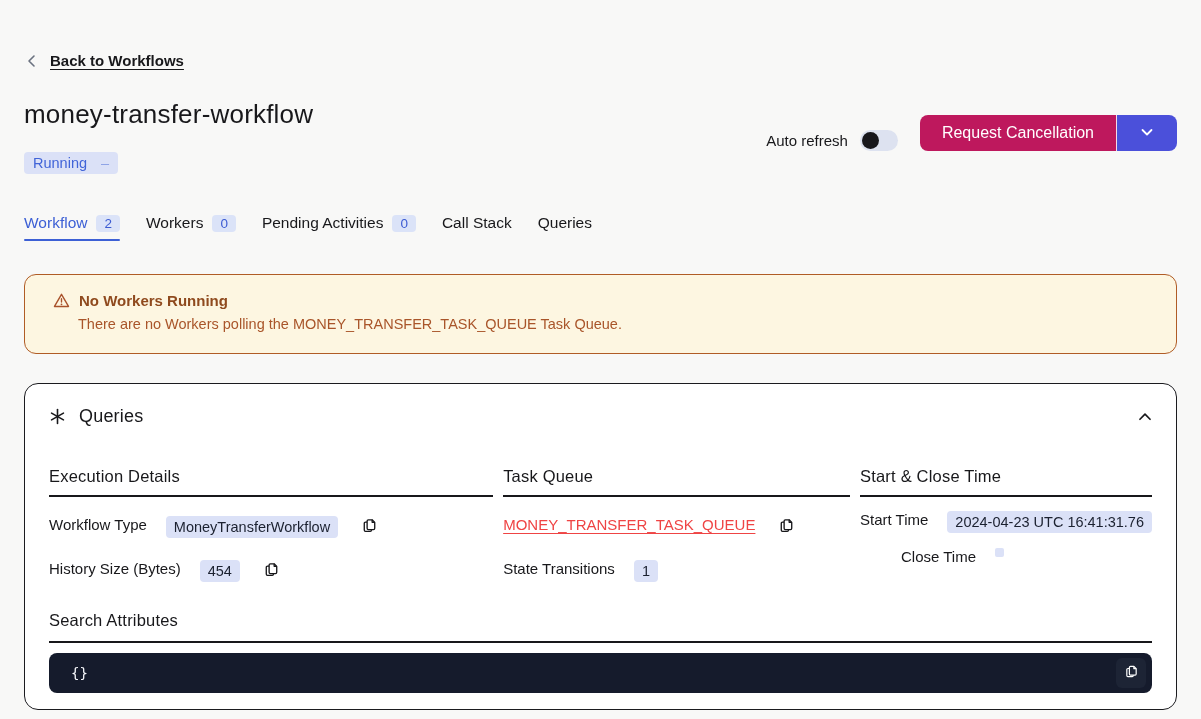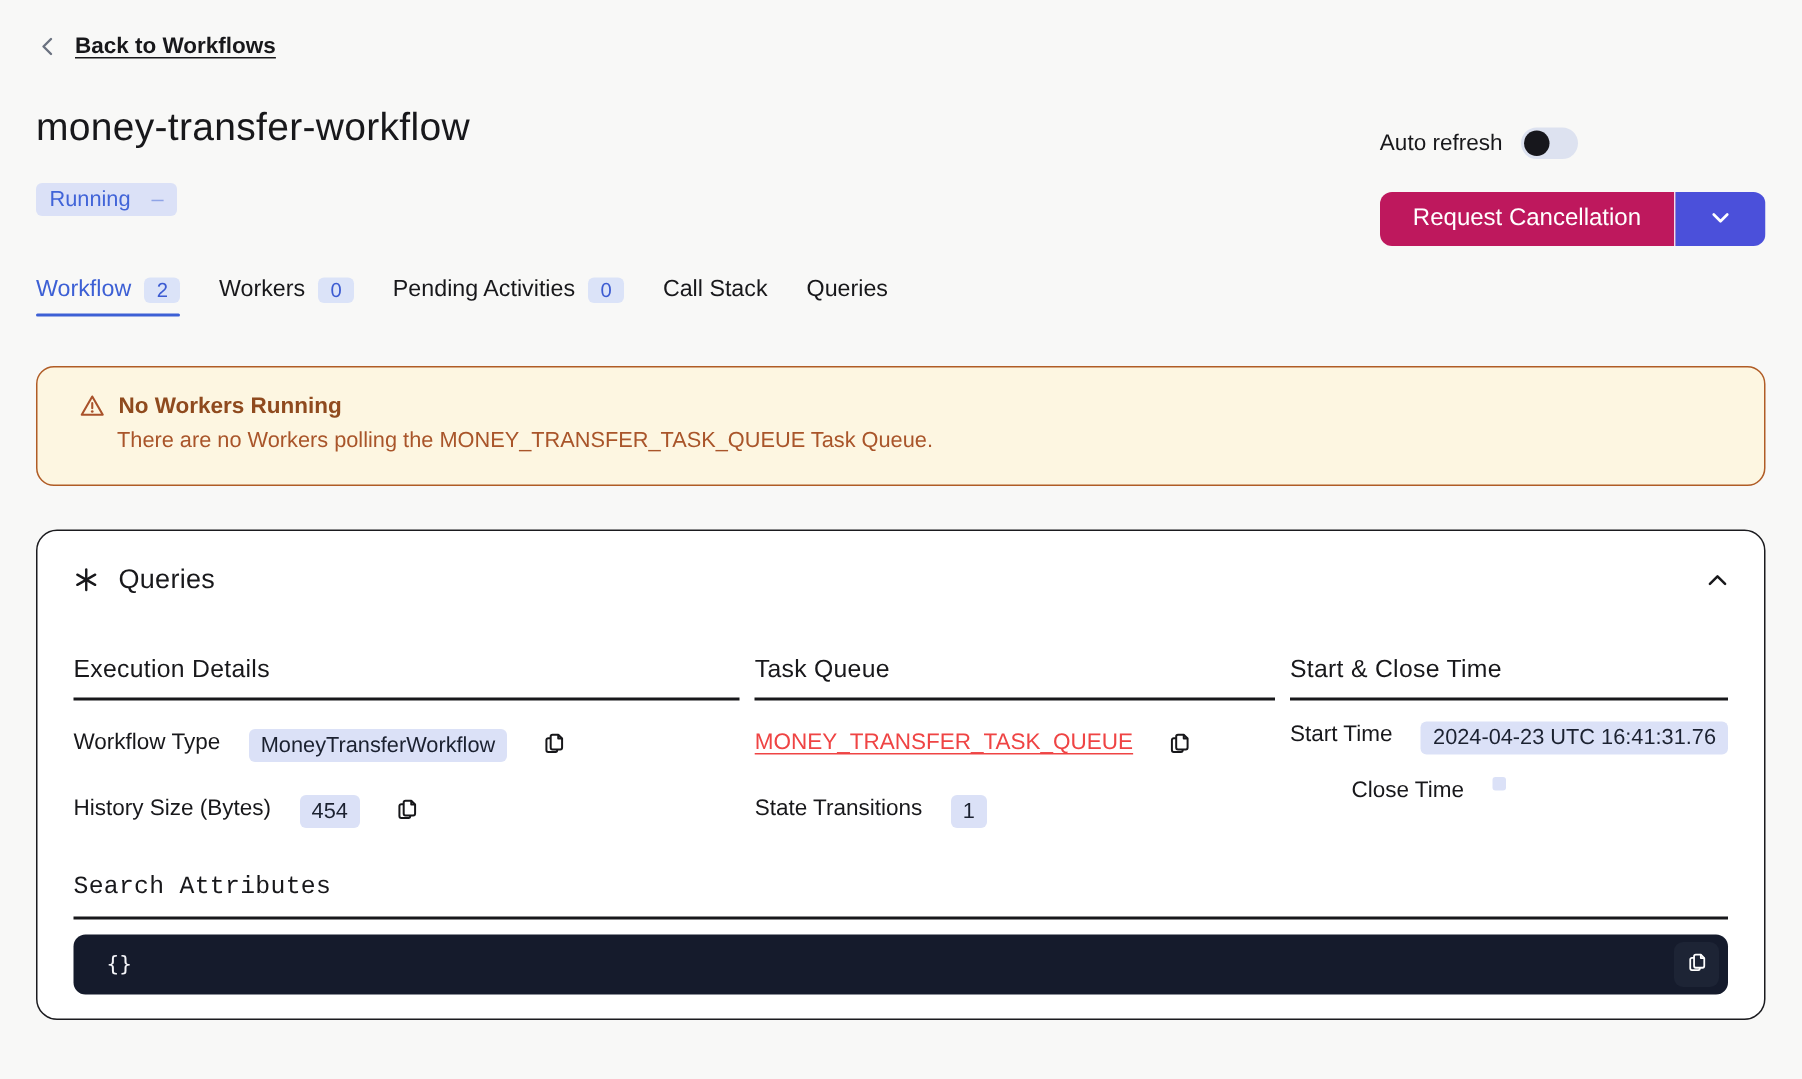--- a/index.html
+++ b/index.html
@@ -7,38 +7,38 @@
   body {
     font-family: "Liberation Sans", sans-serif;
     background: #f8f8f7;
     color: #18181b;
     overflow: hidden;
     position: relative;
   }
   .page { padding: 0 24px; position: relative; }
 
   
-  .back-row { display: flex; align-items: center; gap: 10px; padding-top: 22px; }
+  .back-row { display: flex; align-items: center; gap: 10px; padding-top: 22px; margin-top: 30px; }
   .back-chevron { display: flex; color: #6b7280; }
   .back-link {
     font-size: 15px; font-weight: 600; color: #18181b;
     text-decoration: underline; text-underline-offset: 3px; cursor: pointer;
   }
   .title { margin-top: 30px; font-size: 26px; font-weight: 500; letter-spacing: .2px; }
   .status-row { margin-top: 22px; }
   .status-badge {
     display: inline-flex; align-items: center; gap: 14px;
     background: #dbe1f7; border-radius: 4px; padding: 3px 9px;
     font-size: 14.5px; color: #4164d8; font-weight: 500;
   }
   .status-dash { color: #8fa4e6; font-weight: 400; }
 
   .header-controls {
     position: absolute; top: 85px; right: 24px;
-    display: flex; align-items: flex-start; gap: 22px; flex-direction: column;
+    display: flex; align-items: flex-end; gap: 22px;
   }
   .auto-refresh { display: flex; align-items: center; gap: 12px; }
   .auto-refresh-label { font-size: 15px; color: #18181b; }
   .toggle {
     width: 38px; height: 21px; border-radius: 11px; background: #dde2f0;
     position: relative; cursor: pointer;
   }
   .toggle-knob {
     position: absolute; left: 2px; top: 2px; width: 17px; height: 17px;
     border-radius: 50%; background: #17171c;
@@ -107,21 +107,21 @@
   }
   .copy-btn { background: none; border: none; cursor: pointer; display: flex; color: #17171a; padding: 0; margin-left: 3px; }
   .tq-link {
     font-size: 15px; font-weight: 500; color: #ef4444; cursor: pointer;
     text-decoration: underline; text-underline-offset: 3px;
   }
   .mini-badge { width: 9px; height: 9px; background: #dbe1f7; border-radius: 2px; display: inline-block; }
 
   .search-attrs-heading {
     margin: 26px 6px 0 6px; font-size: 16.5px; font-weight: 500;
-    padding-bottom: 11px; border-bottom: 2px solid #18181b; letter-spacing: .2px; font-family: Liberation Mono, monospace;
+    padding-bottom: 11px; border-bottom: 2px solid #18181b; letter-spacing: .2px;
   }
   .code-block {
     margin: 10px 6px 0 6px; background: #151b2c; border-radius: 8px;
     height: 40px; display: flex; align-items: center; padding: 0 6px 0 22px;
   }
   .code-text { font-family: "DejaVu Sans Mono", monospace; font-size: 14px; color: #f5f6fa; flex: 1; }
   .code-copy-btn {
     background: #1d2435; border: none; border-radius: 6px; width: 30px; height: 30px;
     display: flex; align-items: center; justify-content: center; color: #fff; cursor: pointer;
   }

